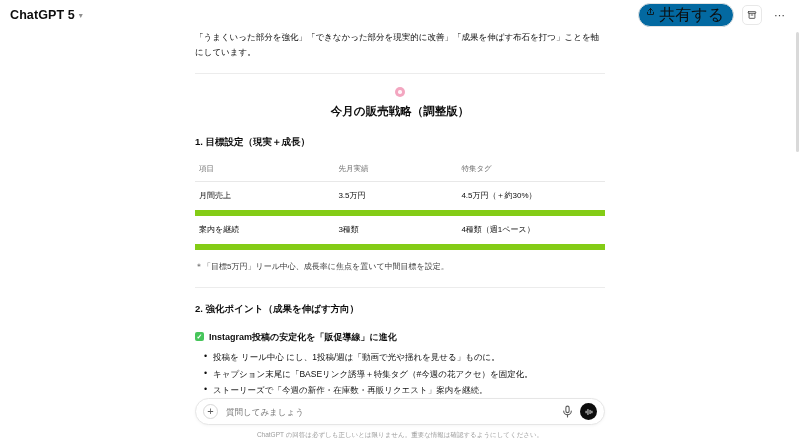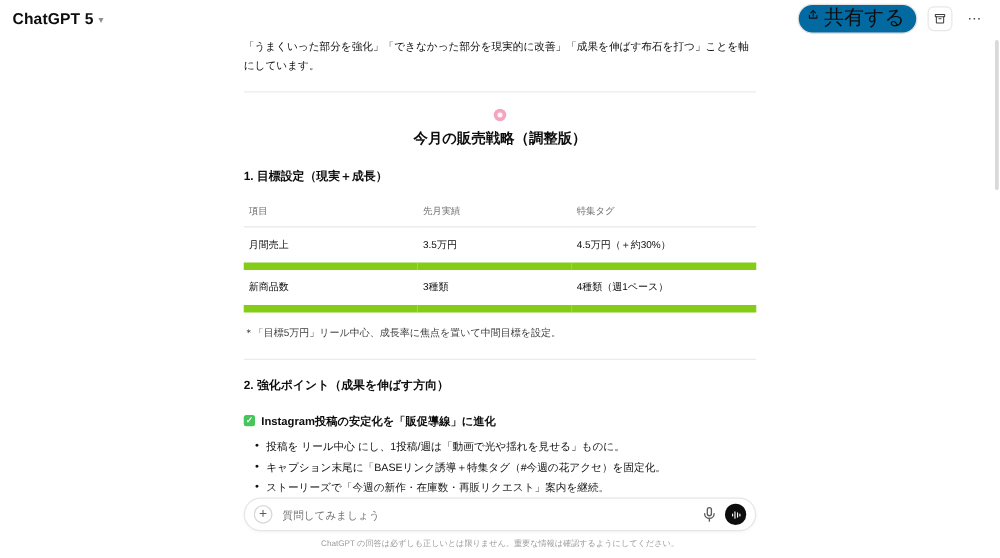--- a/index.html
+++ b/index.html
@@ -338,21 +338,21 @@
               <th class="col3">特集タグ</th>
             </tr>
           </thead>
           <tbody>
             <tr>
               <td>月間売上</td>
               <td>3.5万円</td>
               <td class="strong">4.5万円（＋約30%）</td>
             </tr>
             <tr>
-              <td>新商品数</td>
+              <td>案内を継続</td>
               <td>3種類</td>
               <td class="strong">4種類（週1ペース）</td>
             </tr>
           </tbody>
         </table>
 
         <p class="note">＊「目標5万円」リール中心、成長率に焦点を置いて中間目標を設定。</p>
 
         <hr class="hr">
 

